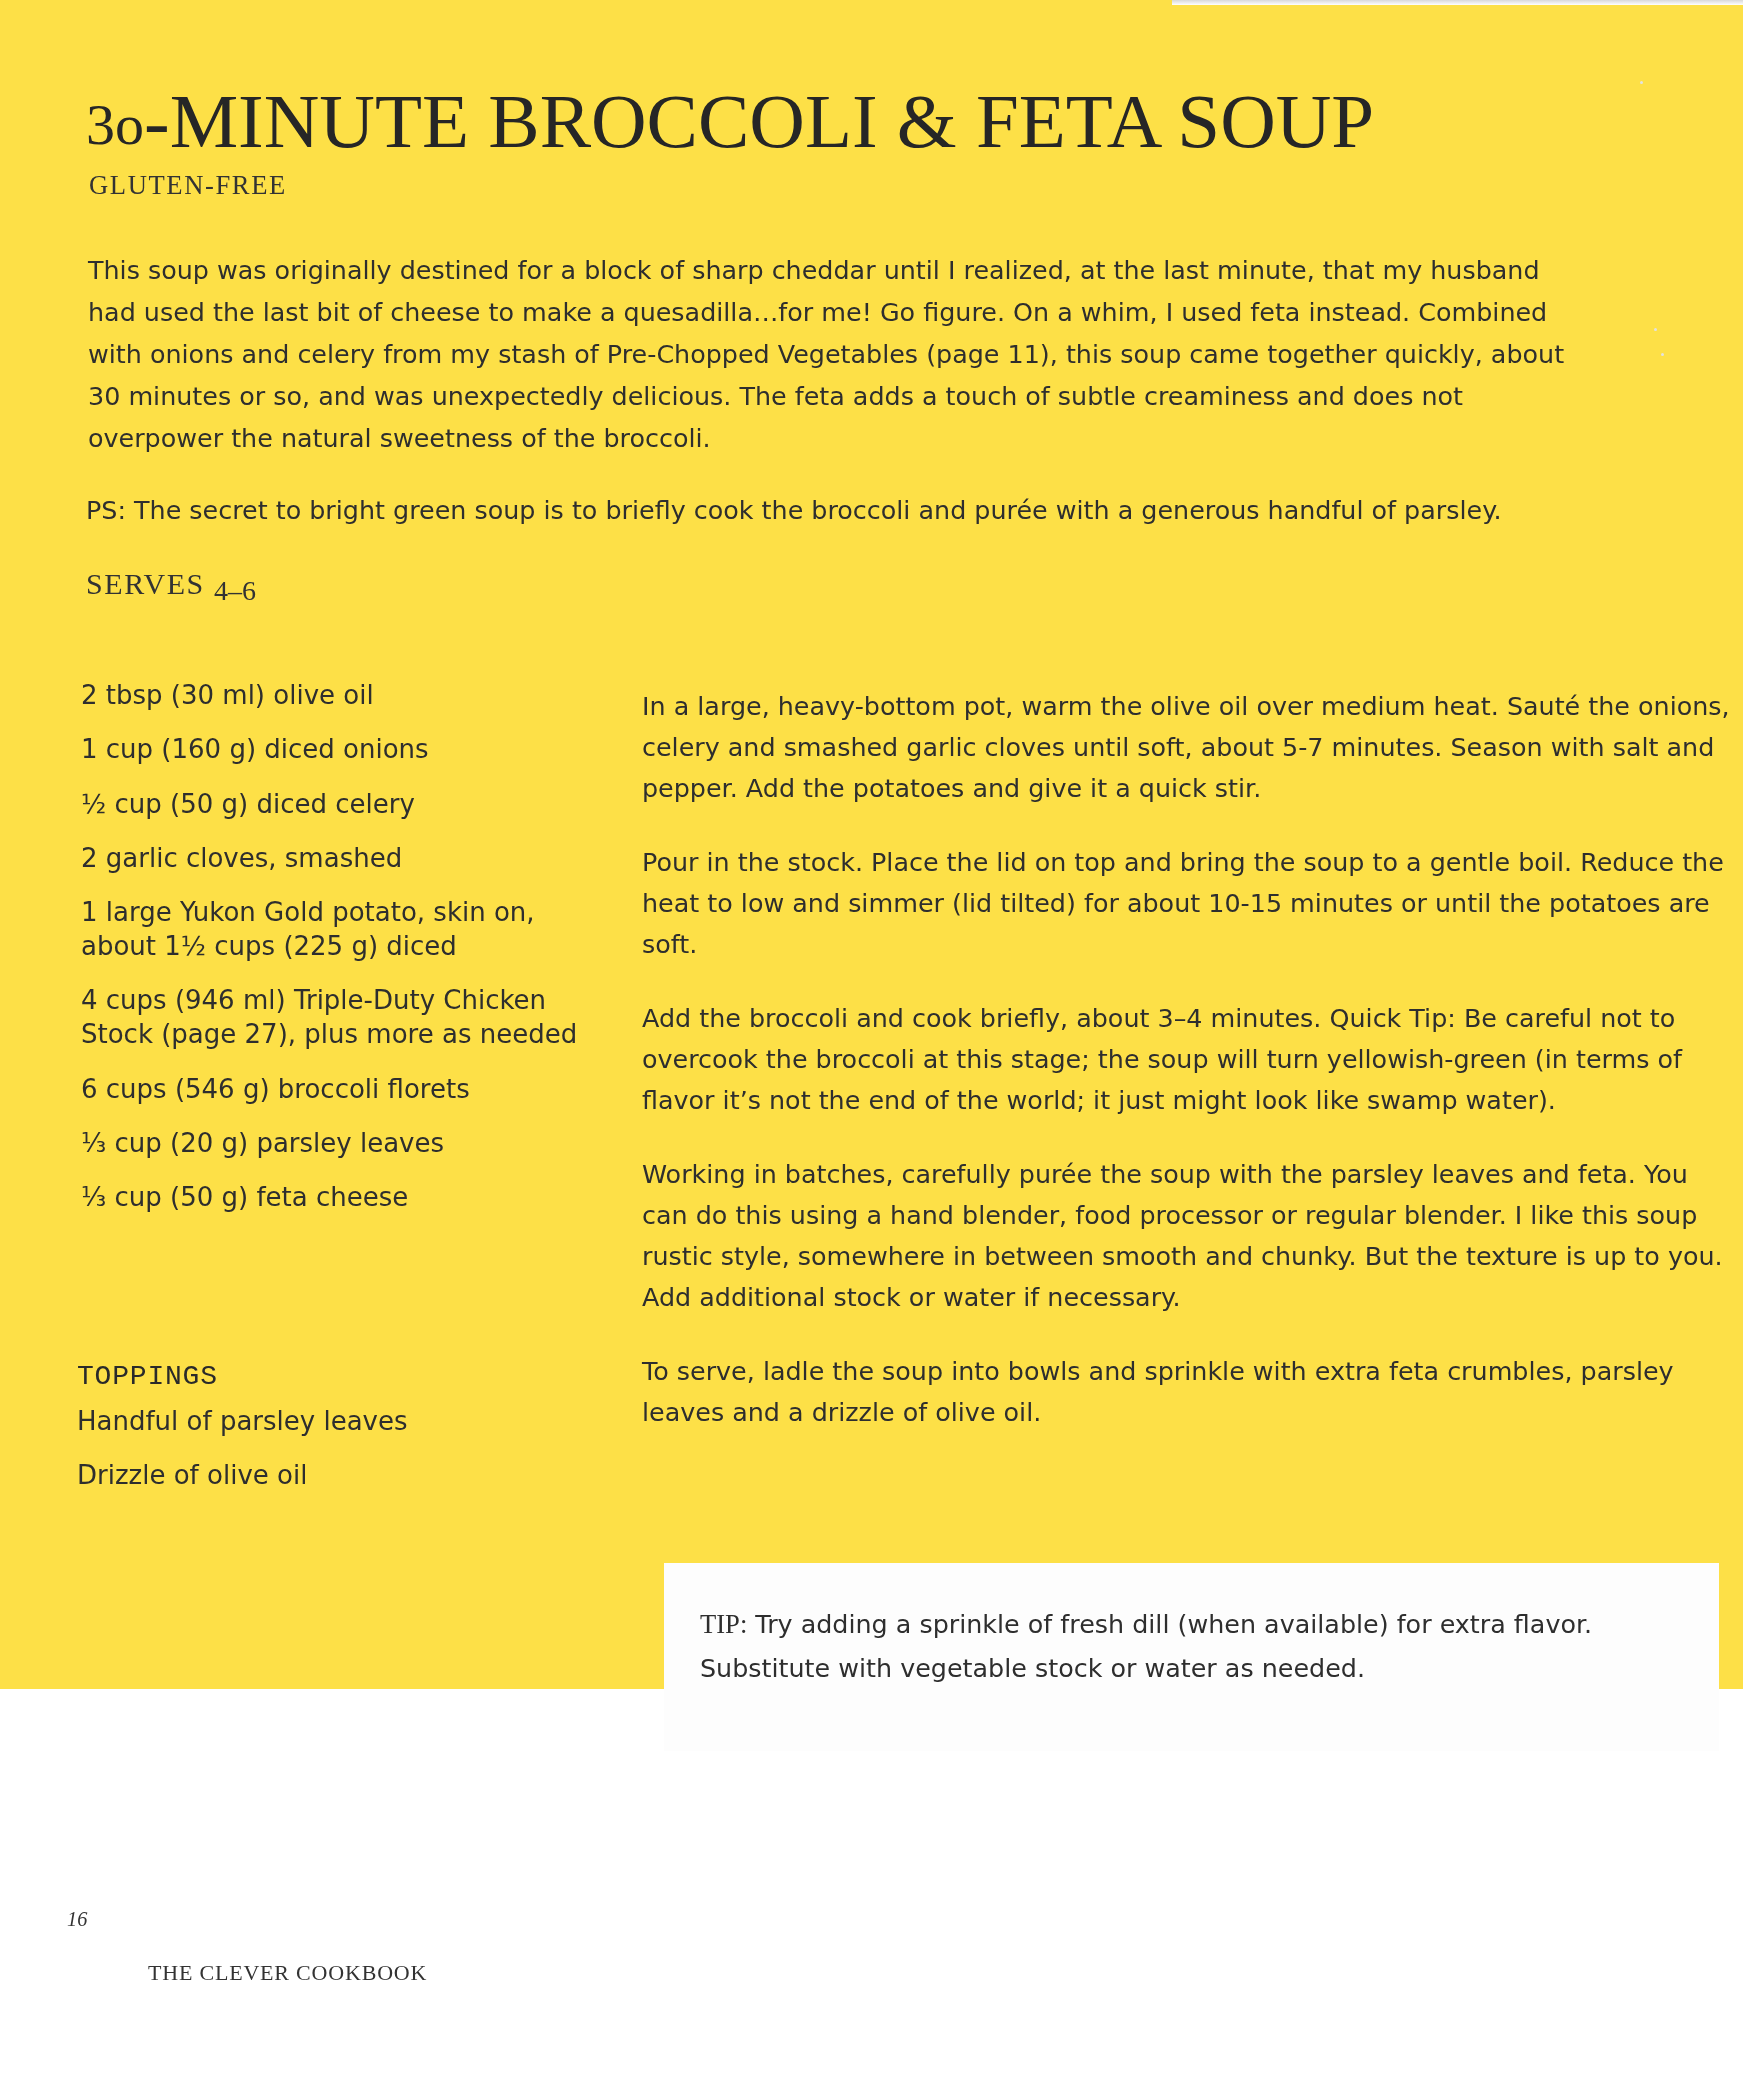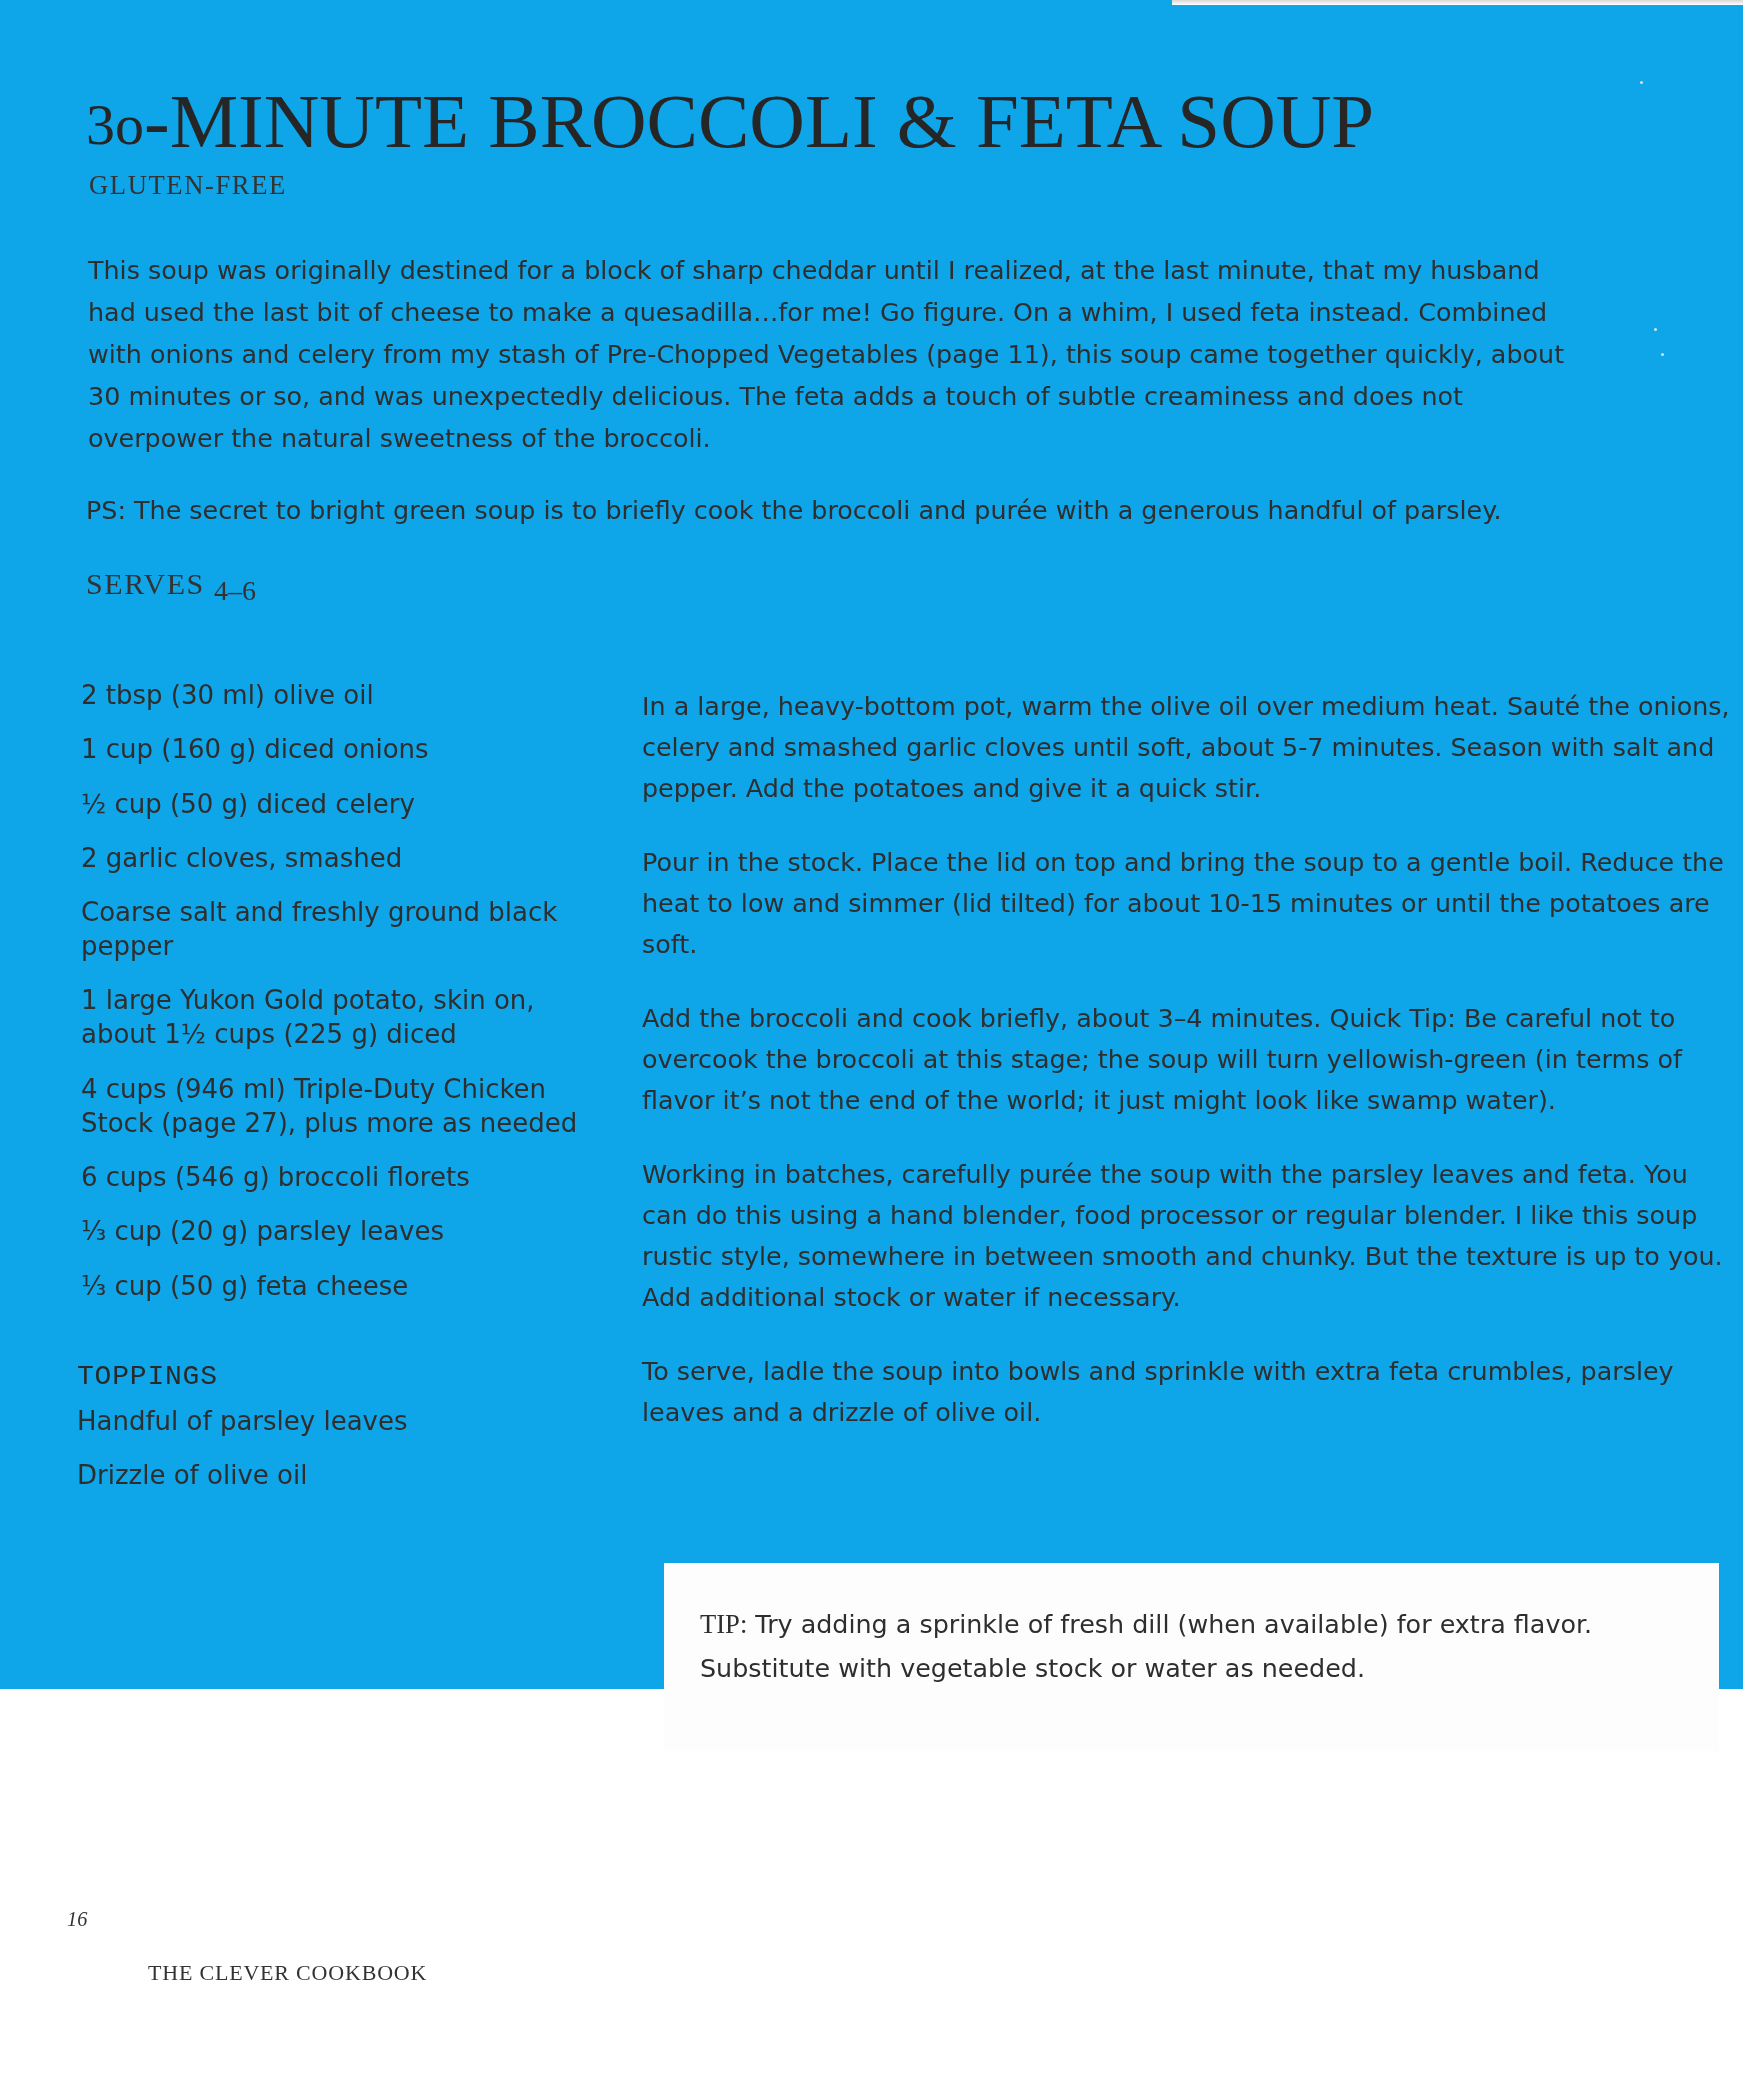--- a/index.html
+++ b/index.html
@@ -11,21 +11,21 @@
       width: 1743px;
       height: 2097px;
       position: relative;
       overflow: hidden;
       color: #2b2b2b;
     }
     .page {
       position: absolute;
       left: 0; top: 0;
       width: 1743px; height: 1689px;
-      background: #0ea5e9;
+      background: #fde047;
     }
     .top-shade {
       position: absolute;
       left: 1172px; top: 0;
       width: 571px; height: 4.7px;
       background: linear-gradient(to bottom, #d8d8d8, #ffffff);
     }
     .serif { font-family: "Liberation Serif", "DejaVu Serif", serif; }
     .sans  { font-family: "DejaVu Sans", "Liberation Sans", sans-serif; }
 
@@ -179,21 +179,20 @@
   <div class="serves serif">
     <span>SERVES</span>
     <span class="num">4–6</span>
   </div>
 
   <div class="ingredients sans">
     <div class="item">2 tbsp (30 ml) olive oil</div>
     <div class="item">1 cup (160 g) diced onions</div>
     <div class="item">½ cup (50 g) diced celery</div>
     <div class="item">2 garlic cloves, smashed</div>
-    <div class="item" style="width:485px;">Coarse salt and freshly ground black pepper</div>
     <div class="item" style="width:485px;">1 large Yukon Gold potato, skin on, about 1½ cups (225 g) diced</div>
     <div class="item" style="width:508px;">4 cups (946 ml) Triple-Duty Chicken Stock (page 27), plus more as needed</div>
     <div class="item">6 cups (546 g) broccoli florets</div>
     <div class="item">⅓ cup (20 g) parsley leaves</div>
     <div class="item">⅓ cup (50 g) feta cheese</div>
   </div>
 
   <div class="toppings-head serif">TOPPINGS</div>
   <div class="toppings sans">
     <div class="item">Handful of parsley leaves</div>

